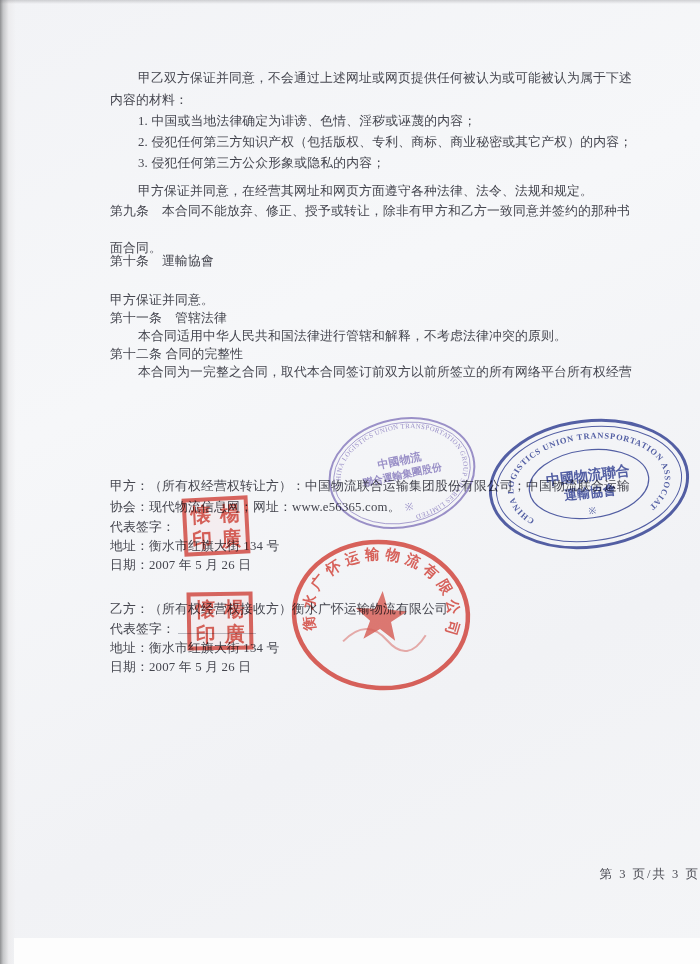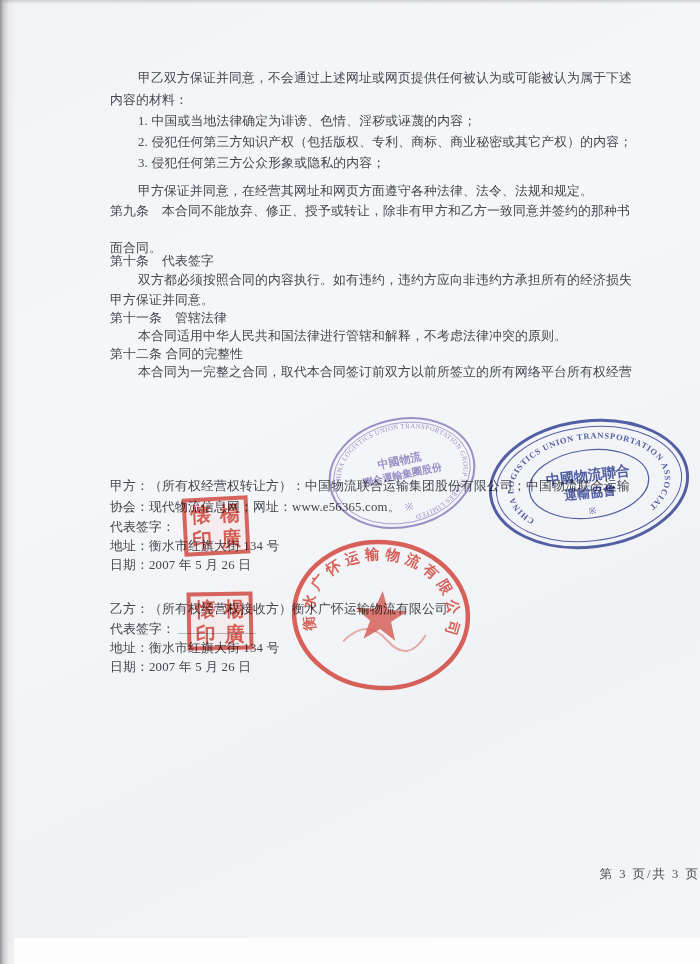--- a/index.html
+++ b/index.html
@@ -41,22 +41,21 @@
   <div class="bottom-strip"></div>
 
   <div class="ln" style="top:70px;left:138px">甲乙双方保证并同意，不会通过上述网址或网页提供任何被认为或可能被认为属于下述</div>
   <div class="ln" style="top:92px;left:110px">内容的材料：</div>
   <div class="ln" style="top:113px;left:138px">1. 中国或当地法律确定为诽谤、色情、淫秽或诬蔑的内容；</div>
   <div class="ln" style="top:134px;left:138px">2. 侵犯任何第三方知识产权（包括版权、专利、商标、商业秘密或其它产权）的内容；</div>
   <div class="ln" style="top:155px;left:138px">3. 侵犯任何第三方公众形象或隐私的内容；</div>
   <div class="ln" style="top:183px;left:138px">甲方保证并同意，在经营其网址和网页方面遵守各种法律、法令、法规和规定。</div>
   <div class="ln" style="top:203px;left:110px">第九条　本合同不能放弃、修正、授予或转让，除非有甲方和乙方一致同意并签约的那种书</div>
   <div class="ln" style="top:240px;left:110px">面合同。</div>
-  <div class="ln" style="top:253px;left:110px">第十条　代表签字</div>
-  <div class="ln" style="top:272px;left:138px">双方都必须按照合同的内容执行。如有违约，违约方应向非违约方承担所有的经济损失</div>
+  <div class="ln" style="top:253px;left:110px">第十条　運輸協會</div>
   <div class="ln" style="top:292px;left:110px">甲方保证并同意。</div>
   <div class="ln" style="top:310px;left:110px">第十一条　管辖法律</div>
   <div class="ln" style="top:328px;left:138px">本合同适用中华人民共和国法律进行管辖和解释，不考虑法律冲突的原则。</div>
   <div class="ln" style="top:346px;left:110px">第十二条 合同的完整性</div>
   <div class="ln" style="top:364px;left:138px">本合同为一完整之合同，取代本合同签订前双方以前所签立的所有网络平台所有权经营</div>
 
   <div class="ln" style="top:478px;left:110px">甲方：（所有权经营权转让方）：中国物流联合运输集团股份有限公司；中国物流联合运输</div>
   <div class="ln" style="top:499px;left:110px">协会：现代物流信息网；网址：www.e56365.com。</div>
   <div class="ln" style="top:519px;left:110px">代表签字：</div>
   <div class="ln" style="top:538px;left:110px">地址：衡水市红旗大街 134 号</div>

